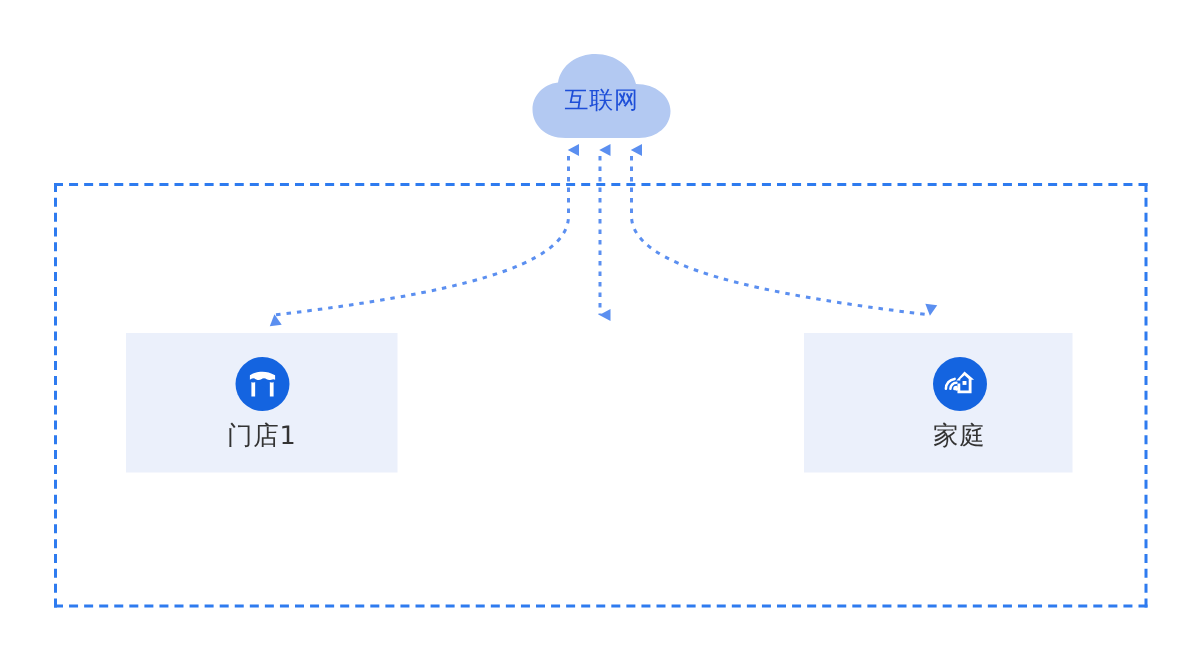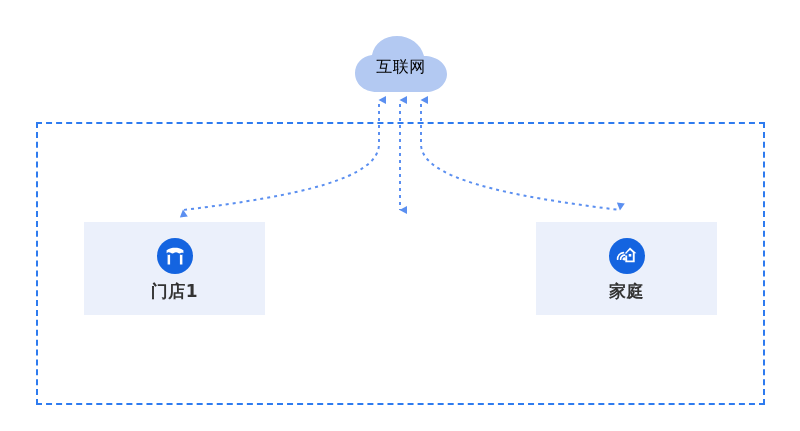--- a/index.html
+++ b/index.html
@@ -42,21 +42,21 @@
   .cloud-label {
     position: absolute;
     left: 0;
     top: 0;
     width: 98px;
     height: 60px;
     display: flex;
     align-items: center;
     justify-content: center;
     font-size: 16px;
-    color: #000000;
+    color: #1d4ed8;
     letter-spacing: 0.5px;
     padding-top: 6px;
     box-sizing: border-box;
   }
   
   .links {
     position: absolute;
     left: 0;
     top: 0;
     width: 800px;
@@ -66,25 +66,24 @@
   
   .node {
     position: absolute;
     top: 222px;
     height: 93px;
     background: #EBF0FB;
     display: flex;
     flex-direction: column;
     align-items: center;
     justify-content: center;
-    font-weight: bold;
   }
   .node-1 { left: 84px;  width: 181px; }
   .node-2 { left: 310px; width: 181px; }
-  .node-3 { left: 536px; width: 181px; }
+  .node-3 { left: 536px; width: 151px; padding-left: 28px; }
 
   .node-icon {
     width: 36px;
     height: 36px;
     border-radius: 50%;
     background: #1464E0;
     display: flex;
     align-items: center;
     justify-content: center;
     margin-bottom: 9px;

